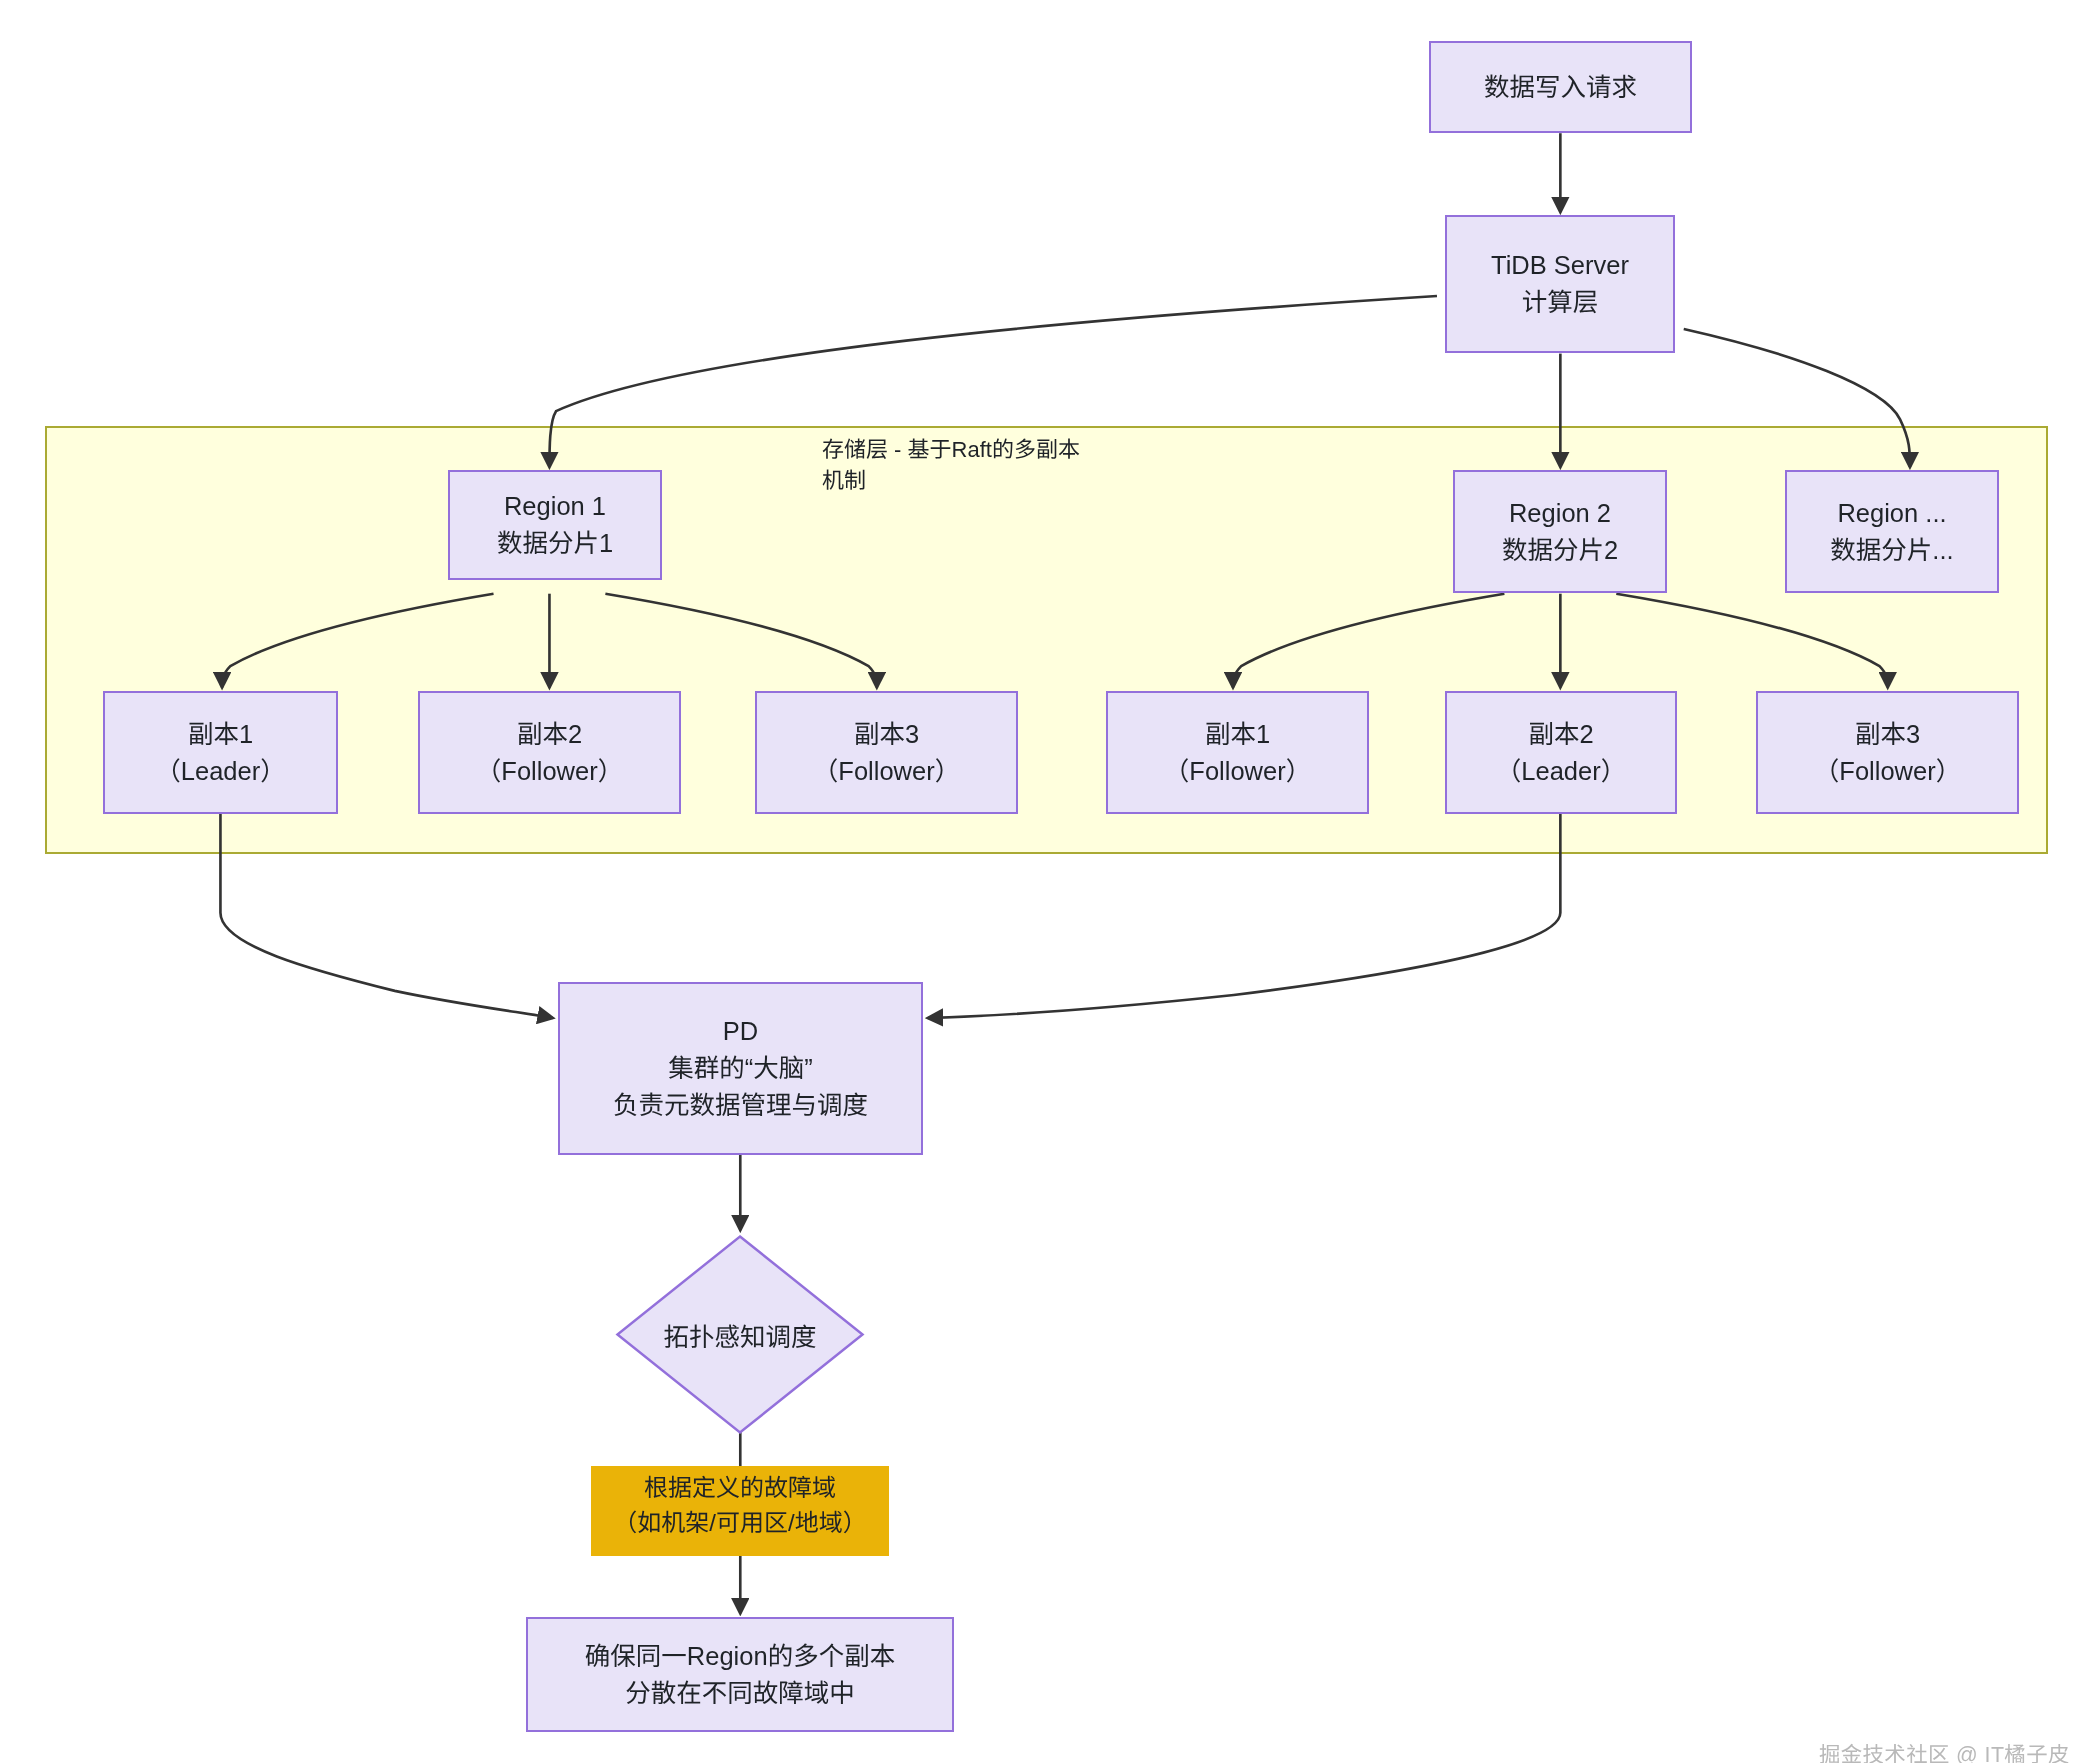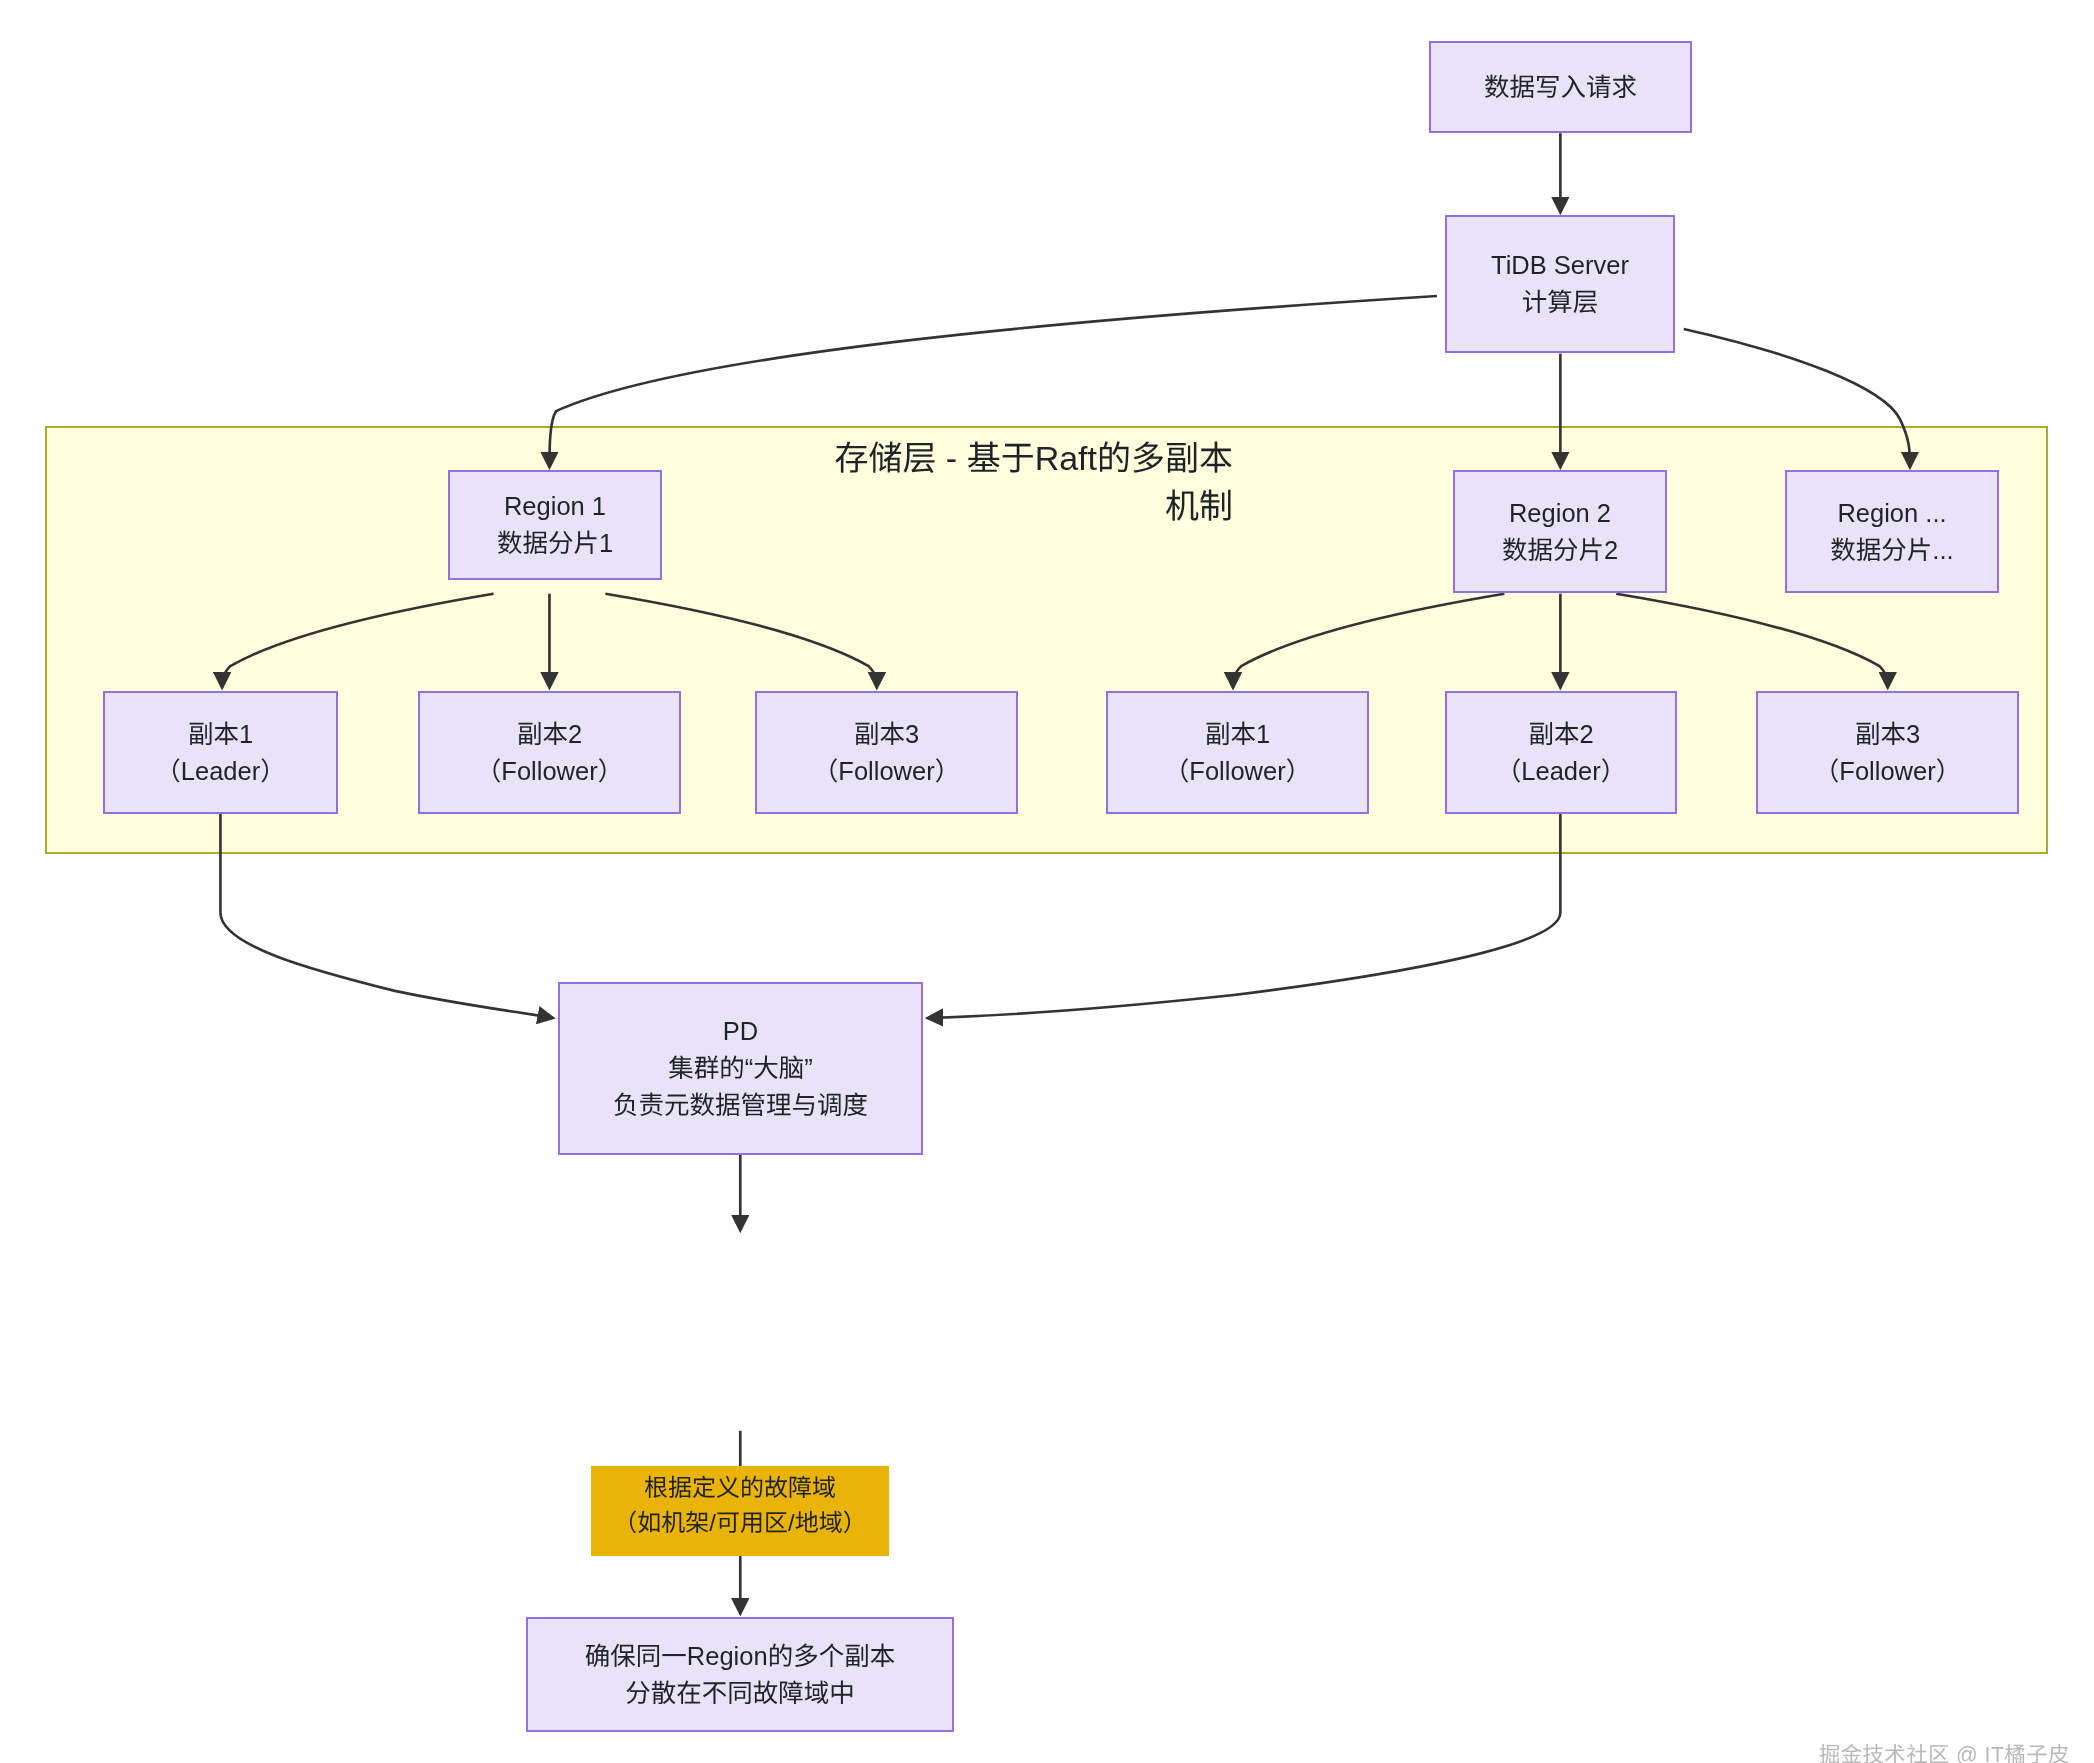--- a/index.html
+++ b/index.html
@@ -38,23 +38,23 @@
 
   
   .subgraph {
     position: absolute;
     background: #ffffdd;
     border: 2.5px solid #aaaa33;
     box-sizing: border-box;
   }
   .subgraph-label {
     position: absolute;
-    text-align: right;
-    color: #1f2328;
-    font-size: 34px;
+    text-align: left;
+    color: #1f2328;
+    font-size: 22px;
     line-height: 1.42;
     white-space: pre-line;
   }
 
   
   .node {
     position: absolute;
     box-sizing: border-box;
     background: #e8e3f8;
     border: 2.5px solid #9370db;
@@ -209,20 +209,26 @@
     <span class="line">副本3</span>
     <span class="line">（Follower）</span>
   </div>
 
   <div class="node" style="left:558px; top:938px; width:365px; height:173px;margin-top:44px;">
     <span class="line">PD</span>
     <span class="line">集群的“大脑”</span>
     <span class="line">负责元数据管理与调度</span>
   </div>
 
+  <div class="decision" style="left:615px; top:1234px; width:250px; height:201px;">
+    <svg class="shape" viewBox="0 0 304 244" preserveAspectRatio="none">
+      <polygon points="152,3 301,122 152,241 3,122"></polygon>
+    </svg>
+    <div class="dlabel">拓扑感知调度</div>
+  </div>
 
   <div class="edge-label" style="left:591px; top:1466px; width:298px; height:90px;">根据定义的故障域
 （如机架/可用区/地域）</div>
 
   <div class="node" style="left:526px; top:1617px; width:428px; height:115px;">
     <span class="line">确保同一Region的多个副本</span>
     <span class="line">分散在不同故障域中</span>
   </div>
 
   <div class="watermark" style="left:1819px; top:1693px;">掘金技术社区 @ IT橘子皮</div>

